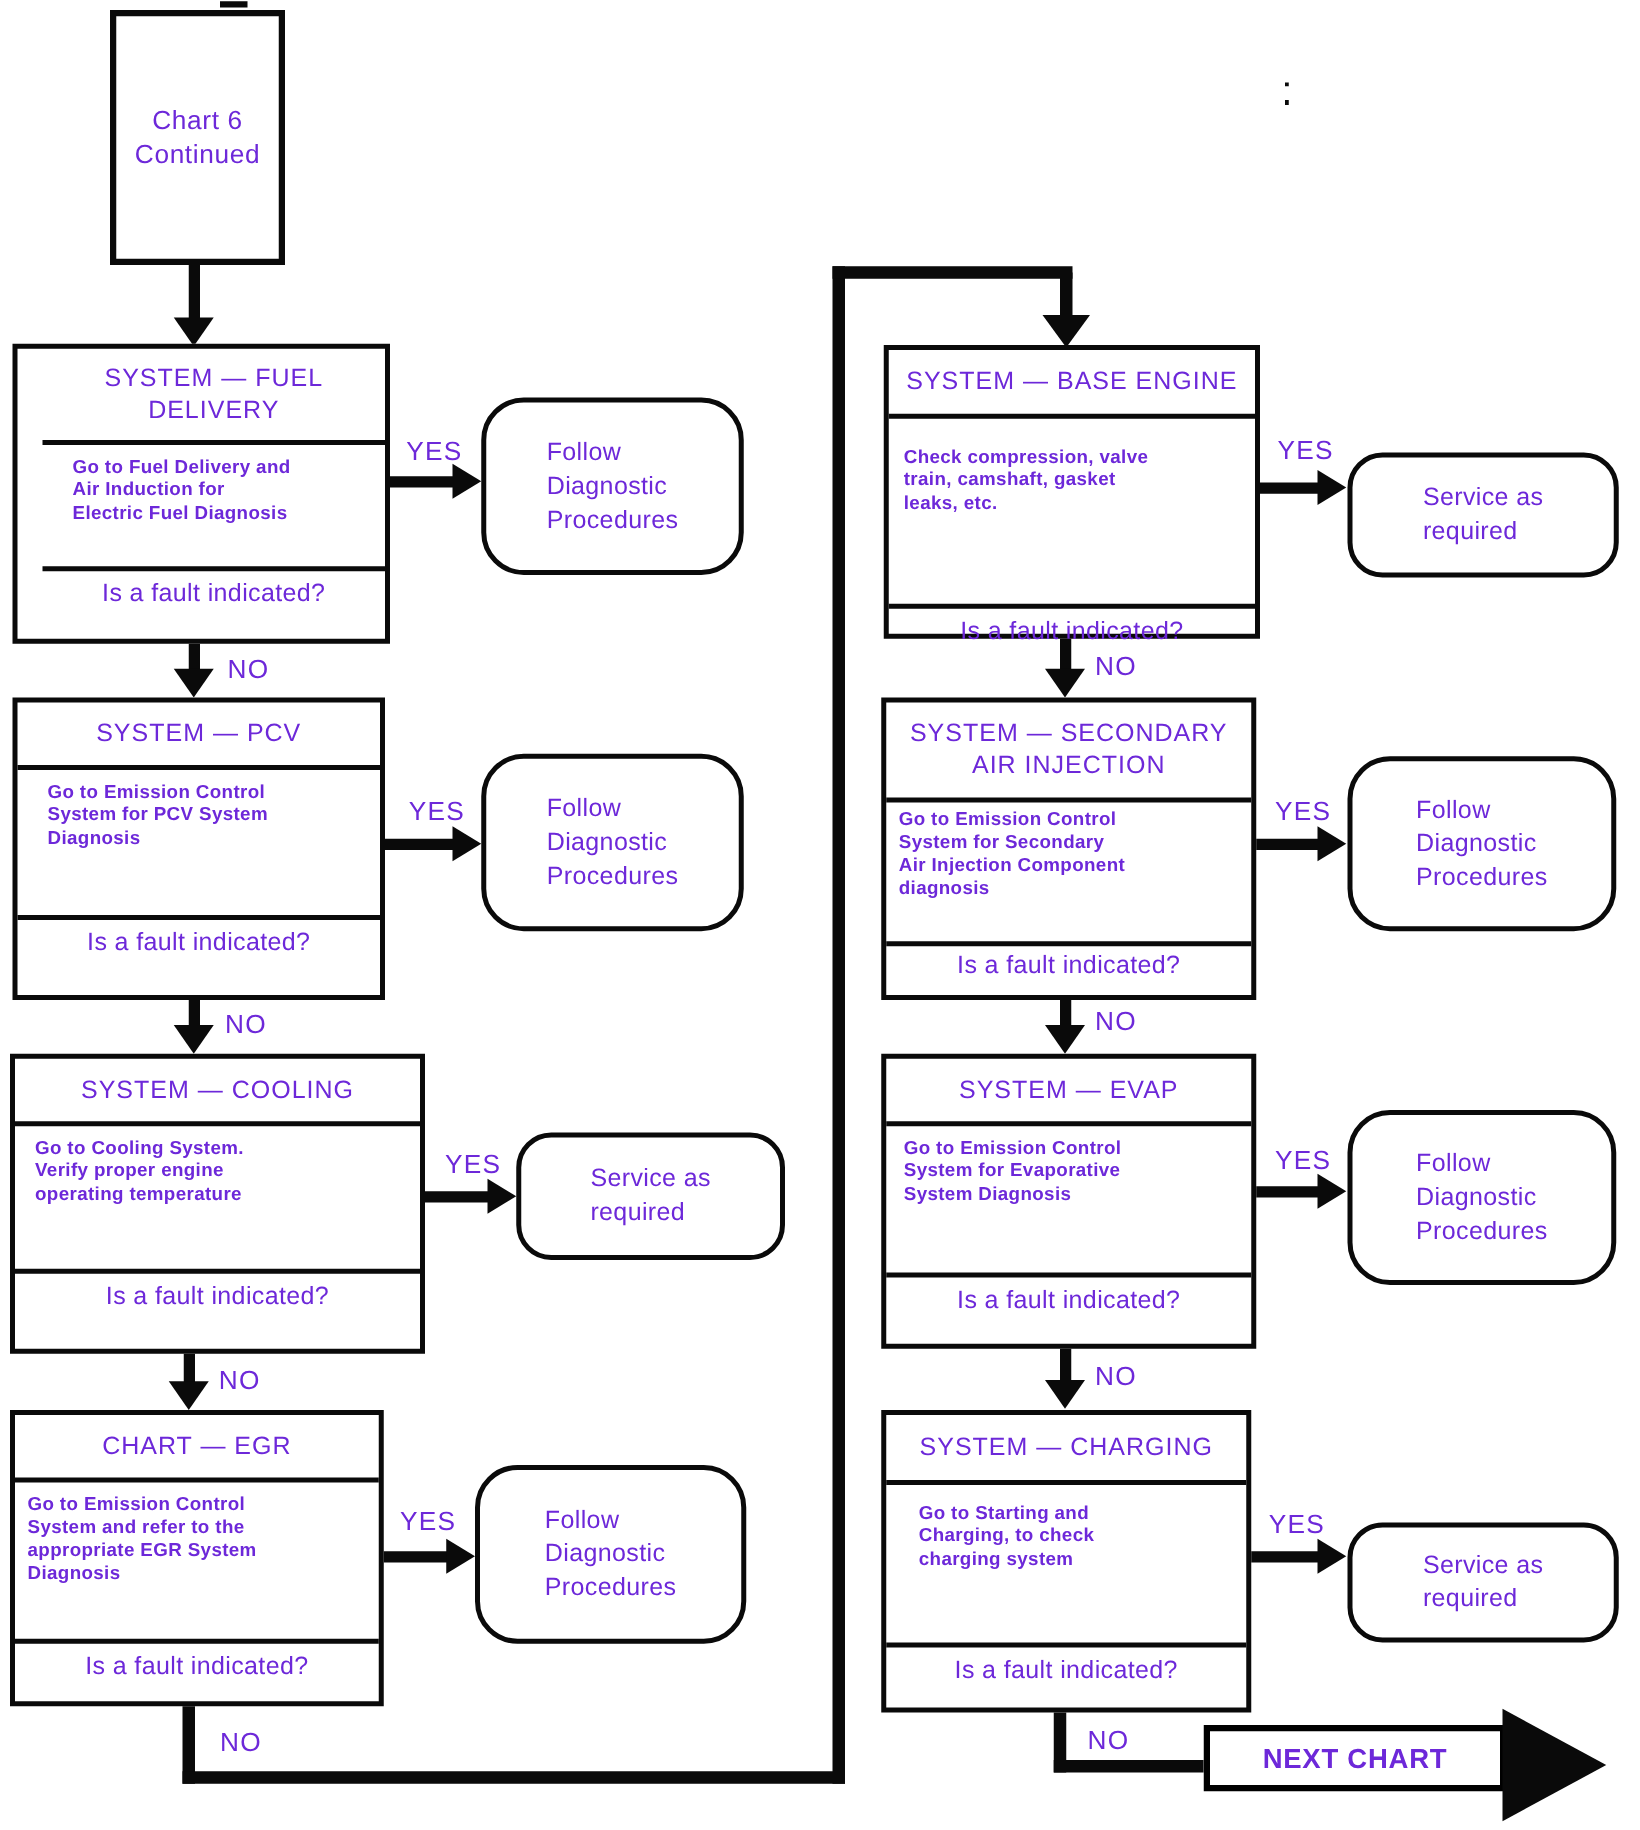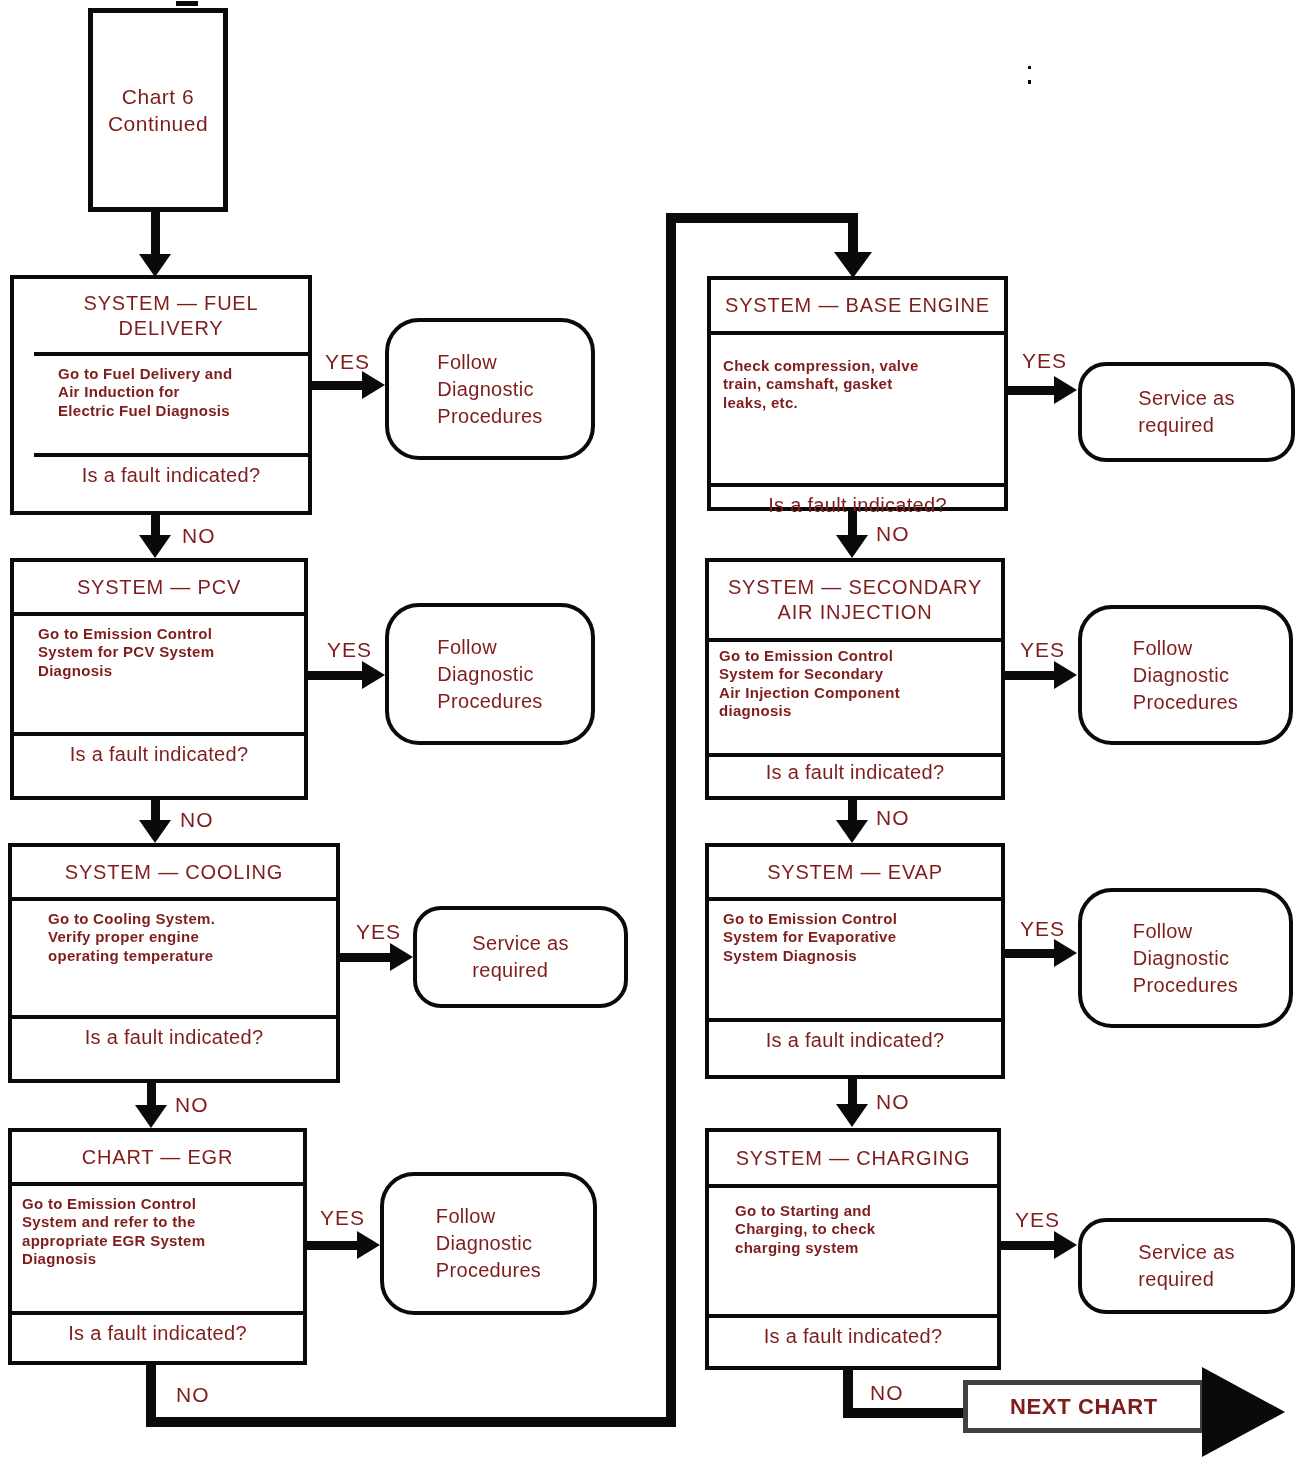--- a/index.html
+++ b/index.html
@@ -1,17 +1,17 @@
 <!DOCTYPE html>
 <html><head>
 <meta charset="utf-8">
 <style>
   html,body{margin:0;padding:0;background:#fff;}
   #canvas{position:relative;width:1312px;height:1464px;background:#fff;overflow:hidden;
-          font-family:"Liberation Sans","DejaVu Sans",sans-serif;color:#7f1d1d;}
+          font-family:"Liberation Sans","DejaVu Sans",sans-serif;color:#6d28d9;}
   .box{position:absolute;border:4px solid #0a0a0a;background:#fff;box-sizing:border-box;
        display:flex;flex-direction:column;}
   .startbox{position:absolute;border:5px solid #0a0a0a;background:#fff;box-sizing:border-box;
        display:flex;align-items:center;justify-content:center;text-align:center;}
   .start-label{font-size:21px;line-height:1.3;white-space:pre-line;letter-spacing:.5px;}
   .sec-header{flex:none;display:flex;align-items:center;justify-content:center;text-align:center;
        font-size:20px;letter-spacing:.8px;line-height:1.25;border-bottom:4px solid #0a0a0a;
        box-sizing:border-box;white-space:pre-line;}
   .sec-body{flex:none;font-weight:bold;font-size:15px;line-height:1.22;letter-spacing:.3px;
        padding-top:9px;border-bottom:4px solid #0a0a0a;box-sizing:border-box;white-space:pre-line;}
@@ -21,21 +21,21 @@
        box-sizing:border-box;display:flex;align-items:center;justify-content:center;
        text-align:left;font-size:20px;line-height:1.35;white-space:pre-line;letter-spacing:.3px;}
   .vline,.hline{position:absolute;background:#0a0a0a;}
   .head-down{position:absolute;width:0;height:0;border-left:16px solid transparent;
        border-right:16px solid transparent;border-top:23px solid #0a0a0a;}
   .head-down-big{position:absolute;width:0;height:0;border-left:19px solid transparent;
        border-right:19px solid transparent;border-top:26px solid #0a0a0a;}
   .head-right{position:absolute;width:0;height:0;border-top:14px solid transparent;
        border-bottom:14px solid transparent;border-left:23px solid #0a0a0a;}
   .lbl{position:absolute;font-size:21px;letter-spacing:1px;}
-  .nextbox{position:absolute;border:5px solid #404040;background:#fff;box-sizing:border-box;
+  .nextbox{position:absolute;border:5px solid #000000;background:#fff;box-sizing:border-box;
        display:flex;align-items:center;justify-content:center;font-weight:bold;font-size:22px;
        letter-spacing:.6px;}
   .tri-big{position:absolute;width:0;height:0;border-top:45px solid transparent;
        border-bottom:45px solid transparent;border-left:83px solid #0a0a0a;}
   .artifact{position:absolute;background:#0a0a0a;}
 </style>
 </head>
 <body>
 
 <div id="canvas">
@@ -81,21 +81,21 @@
   <div class="lbl" style="left:327px;top:638px;">YES</div>
   <div class="rbox" style="left:385px;top:603px;width:210px;height:142px;">Follow
 Diagnostic
 Procedures</div>
   <div class="vline" style="left:151px;top:800px;width:9px;height:21px;"></div>
   <div class="head-down" style="left:139px;top:820px;"></div>
   <div class="lbl" style="left:180px;top:808px;">NO</div>
 
   <div class="box" style="left:8px;top:843px;width:332px;height:240px;">
     <div class="sec-header" style="height:54px;">SYSTEM — COOLING</div>
-    <div class="sec-body" style="height:118px;padding-left:36px;">Go to Cooling System.
+    <div class="sec-body" style="height:118px;padding-left:16px;">Go to Cooling System.
 Verify proper engine
 operating temperature</div>
     <div class="sec-question">Is a fault indicated?</div>
   </div>
   <div class="hline" style="left:340px;top:953px;width:52px;height:9px;"></div>
   <div class="head-right" style="left:390px;top:943px;"></div>
   <div class="lbl" style="left:356px;top:920px;">YES</div>
   <div class="rbox" style="left:413px;top:906px;width:215px;height:102px;border-radius:28px;">Service as
 required</div>
   <div class="vline" style="left:147px;top:1083px;width:9px;height:23px;"></div>

